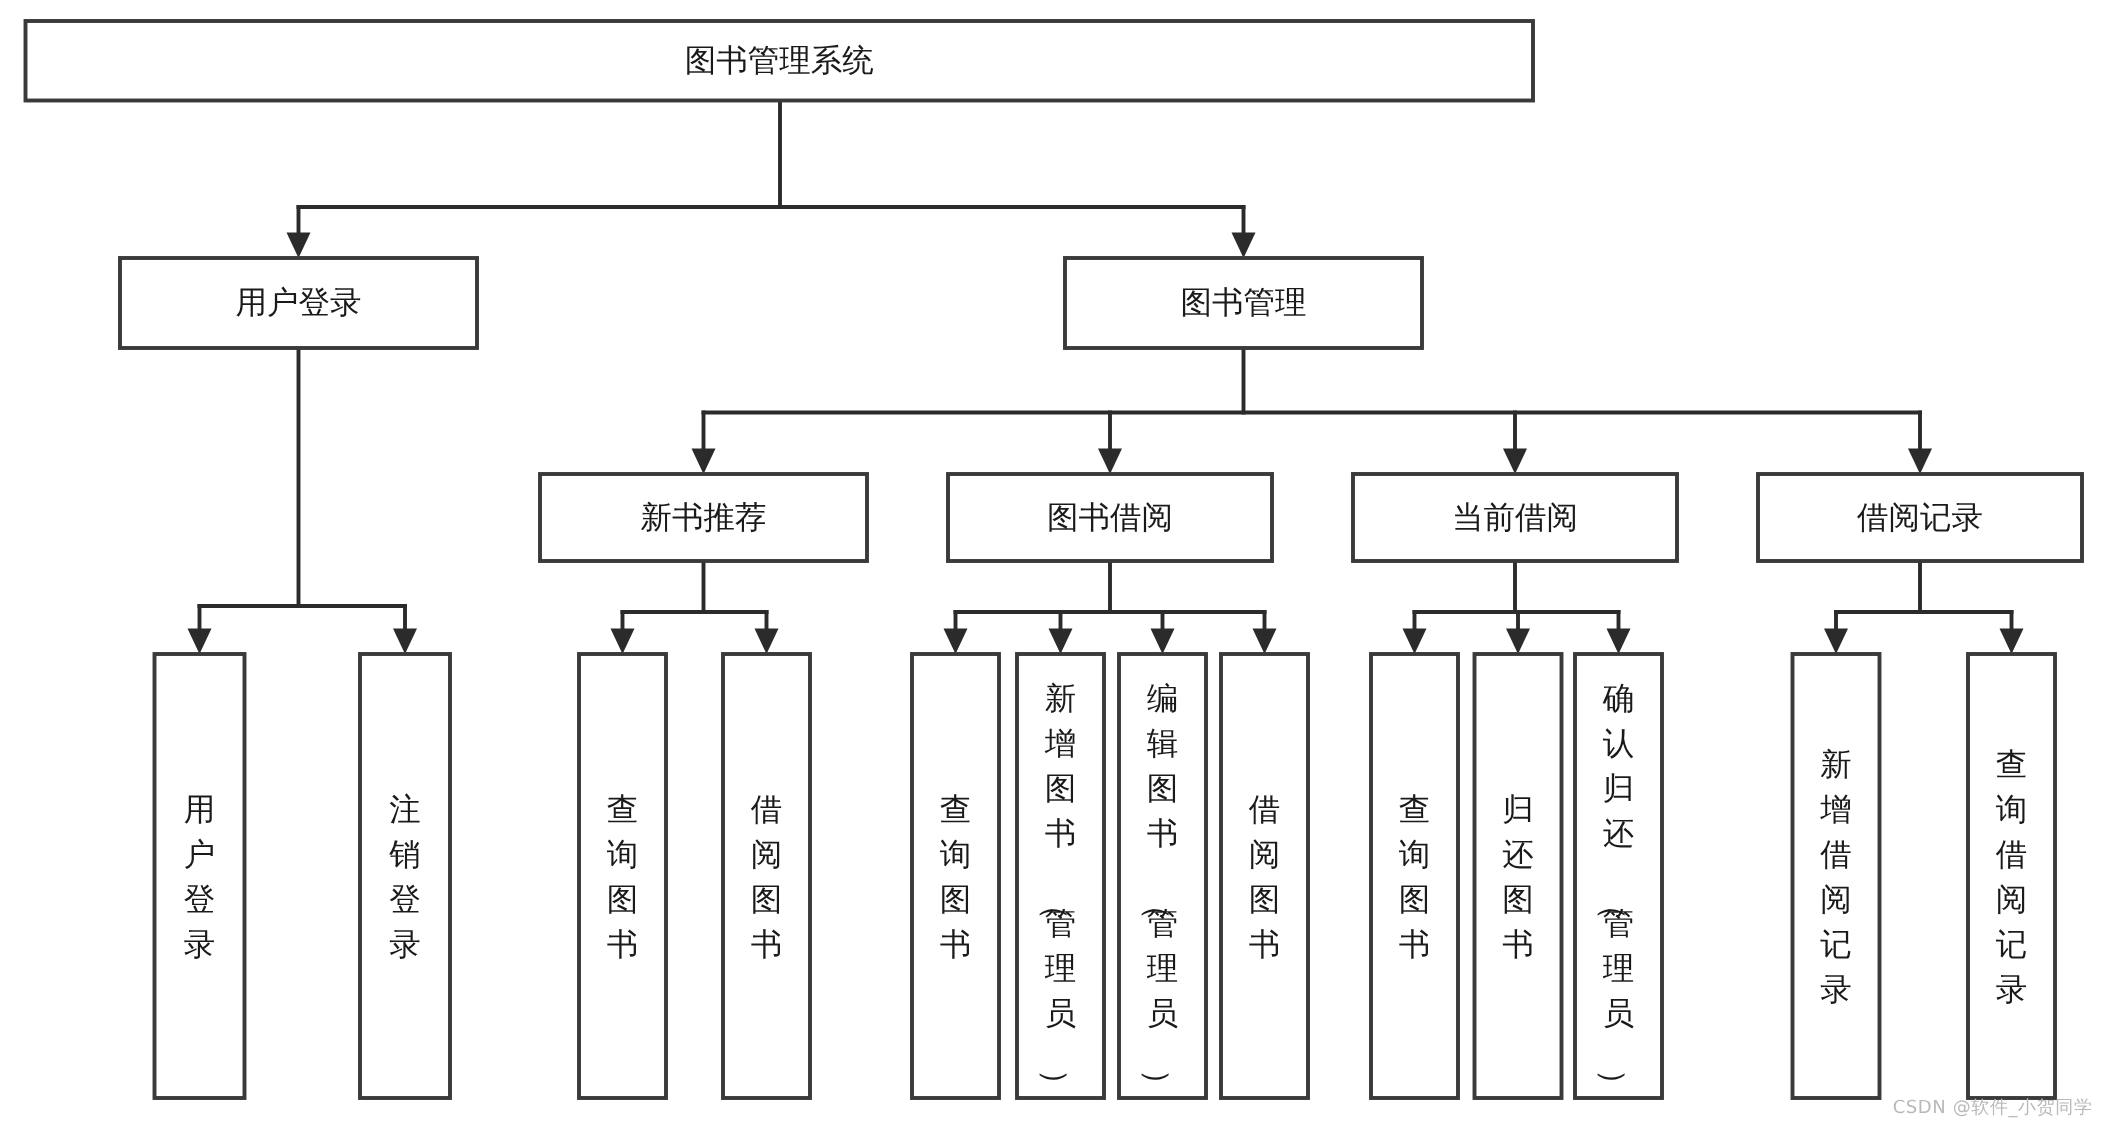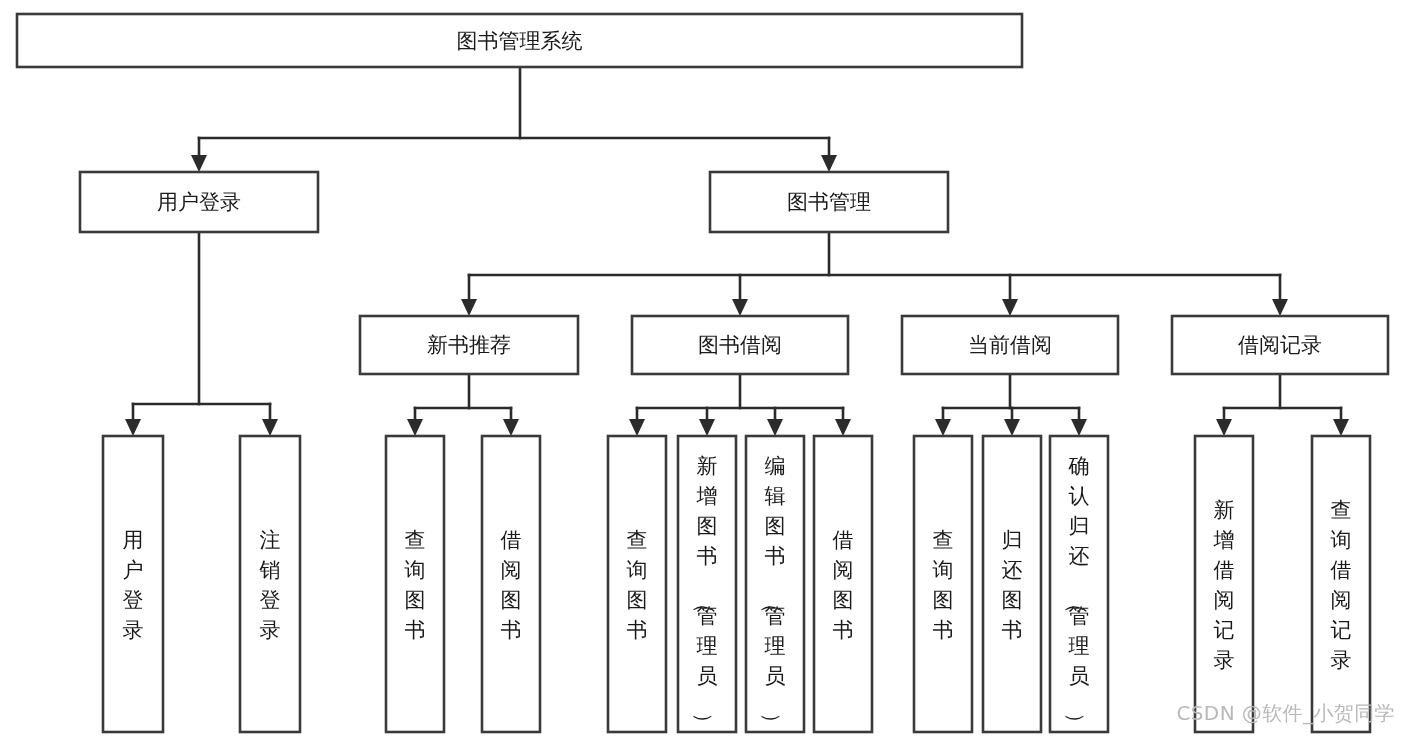--- a/index.html
+++ b/index.html
@@ -56,23 +56,23 @@
   }
   .leaf-label {
     font-family: "DejaVu Sans", "Liberation Sans", sans-serif;
     font-size: 21px;
     fill: #1a1a1a;
     text-anchor: middle;
   }
   .watermark {
     position: absolute;
     right: 10px;
-    bottom: 20px;
-    font-family: "DejaVu Sans", "Liberation Sans", sans-serif;
-    font-size: 20px;
+    bottom: 0;
+    font-family: "DejaVu Sans", "Liberation Sans", sans-serif;
+    font-size: 12px;
     color: #b9b9b9;
     letter-spacing: 0.4px;
     white-space: nowrap;
     pointer-events: none;
   }
 </style>
 </head>
 <body>
 
 <div id="diagram-root">

